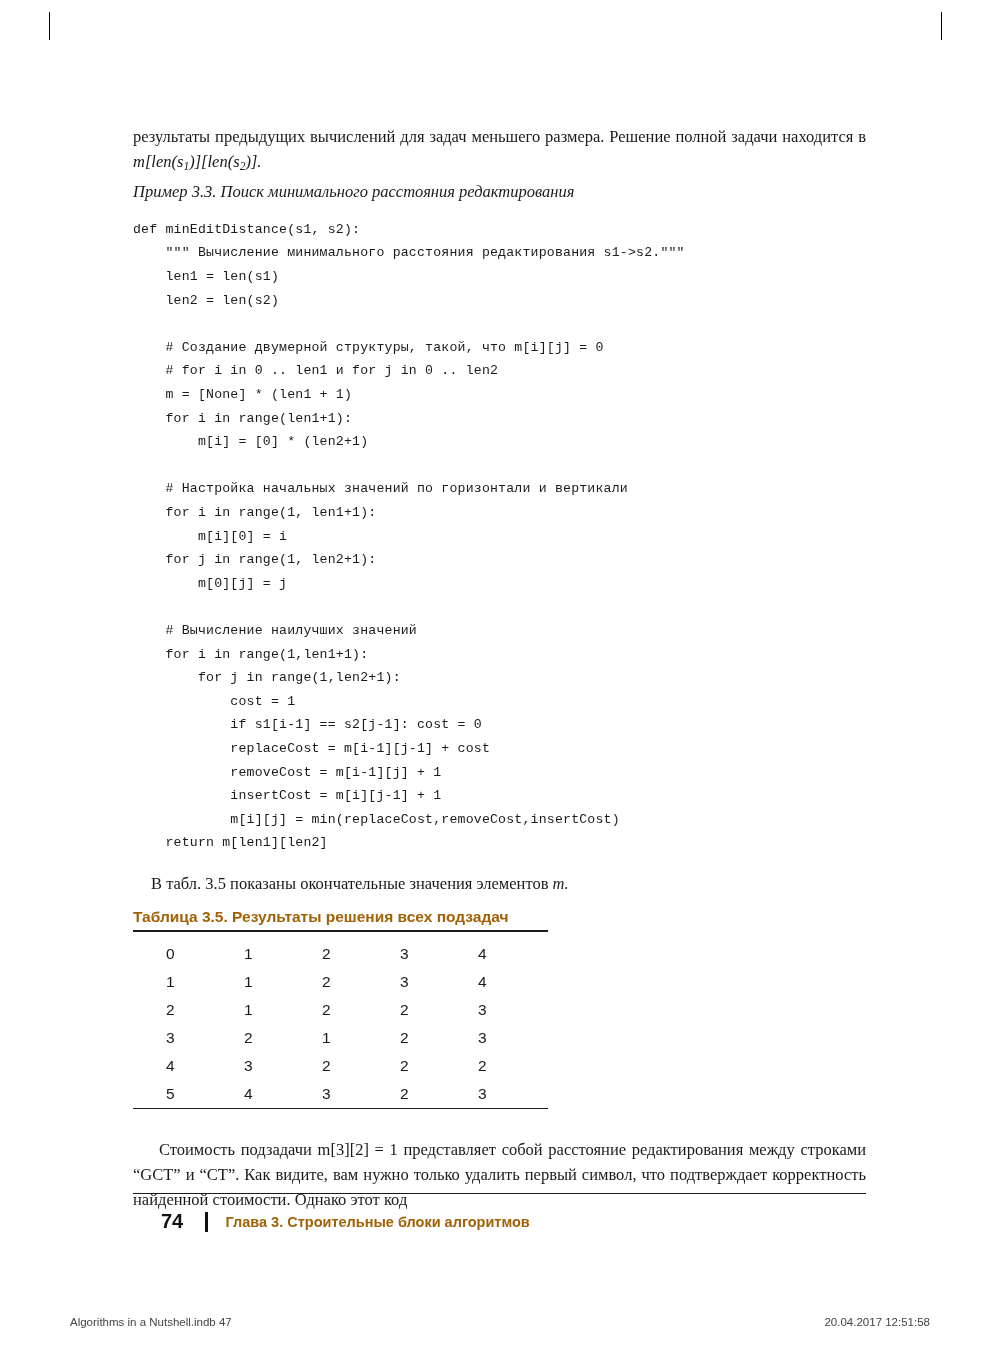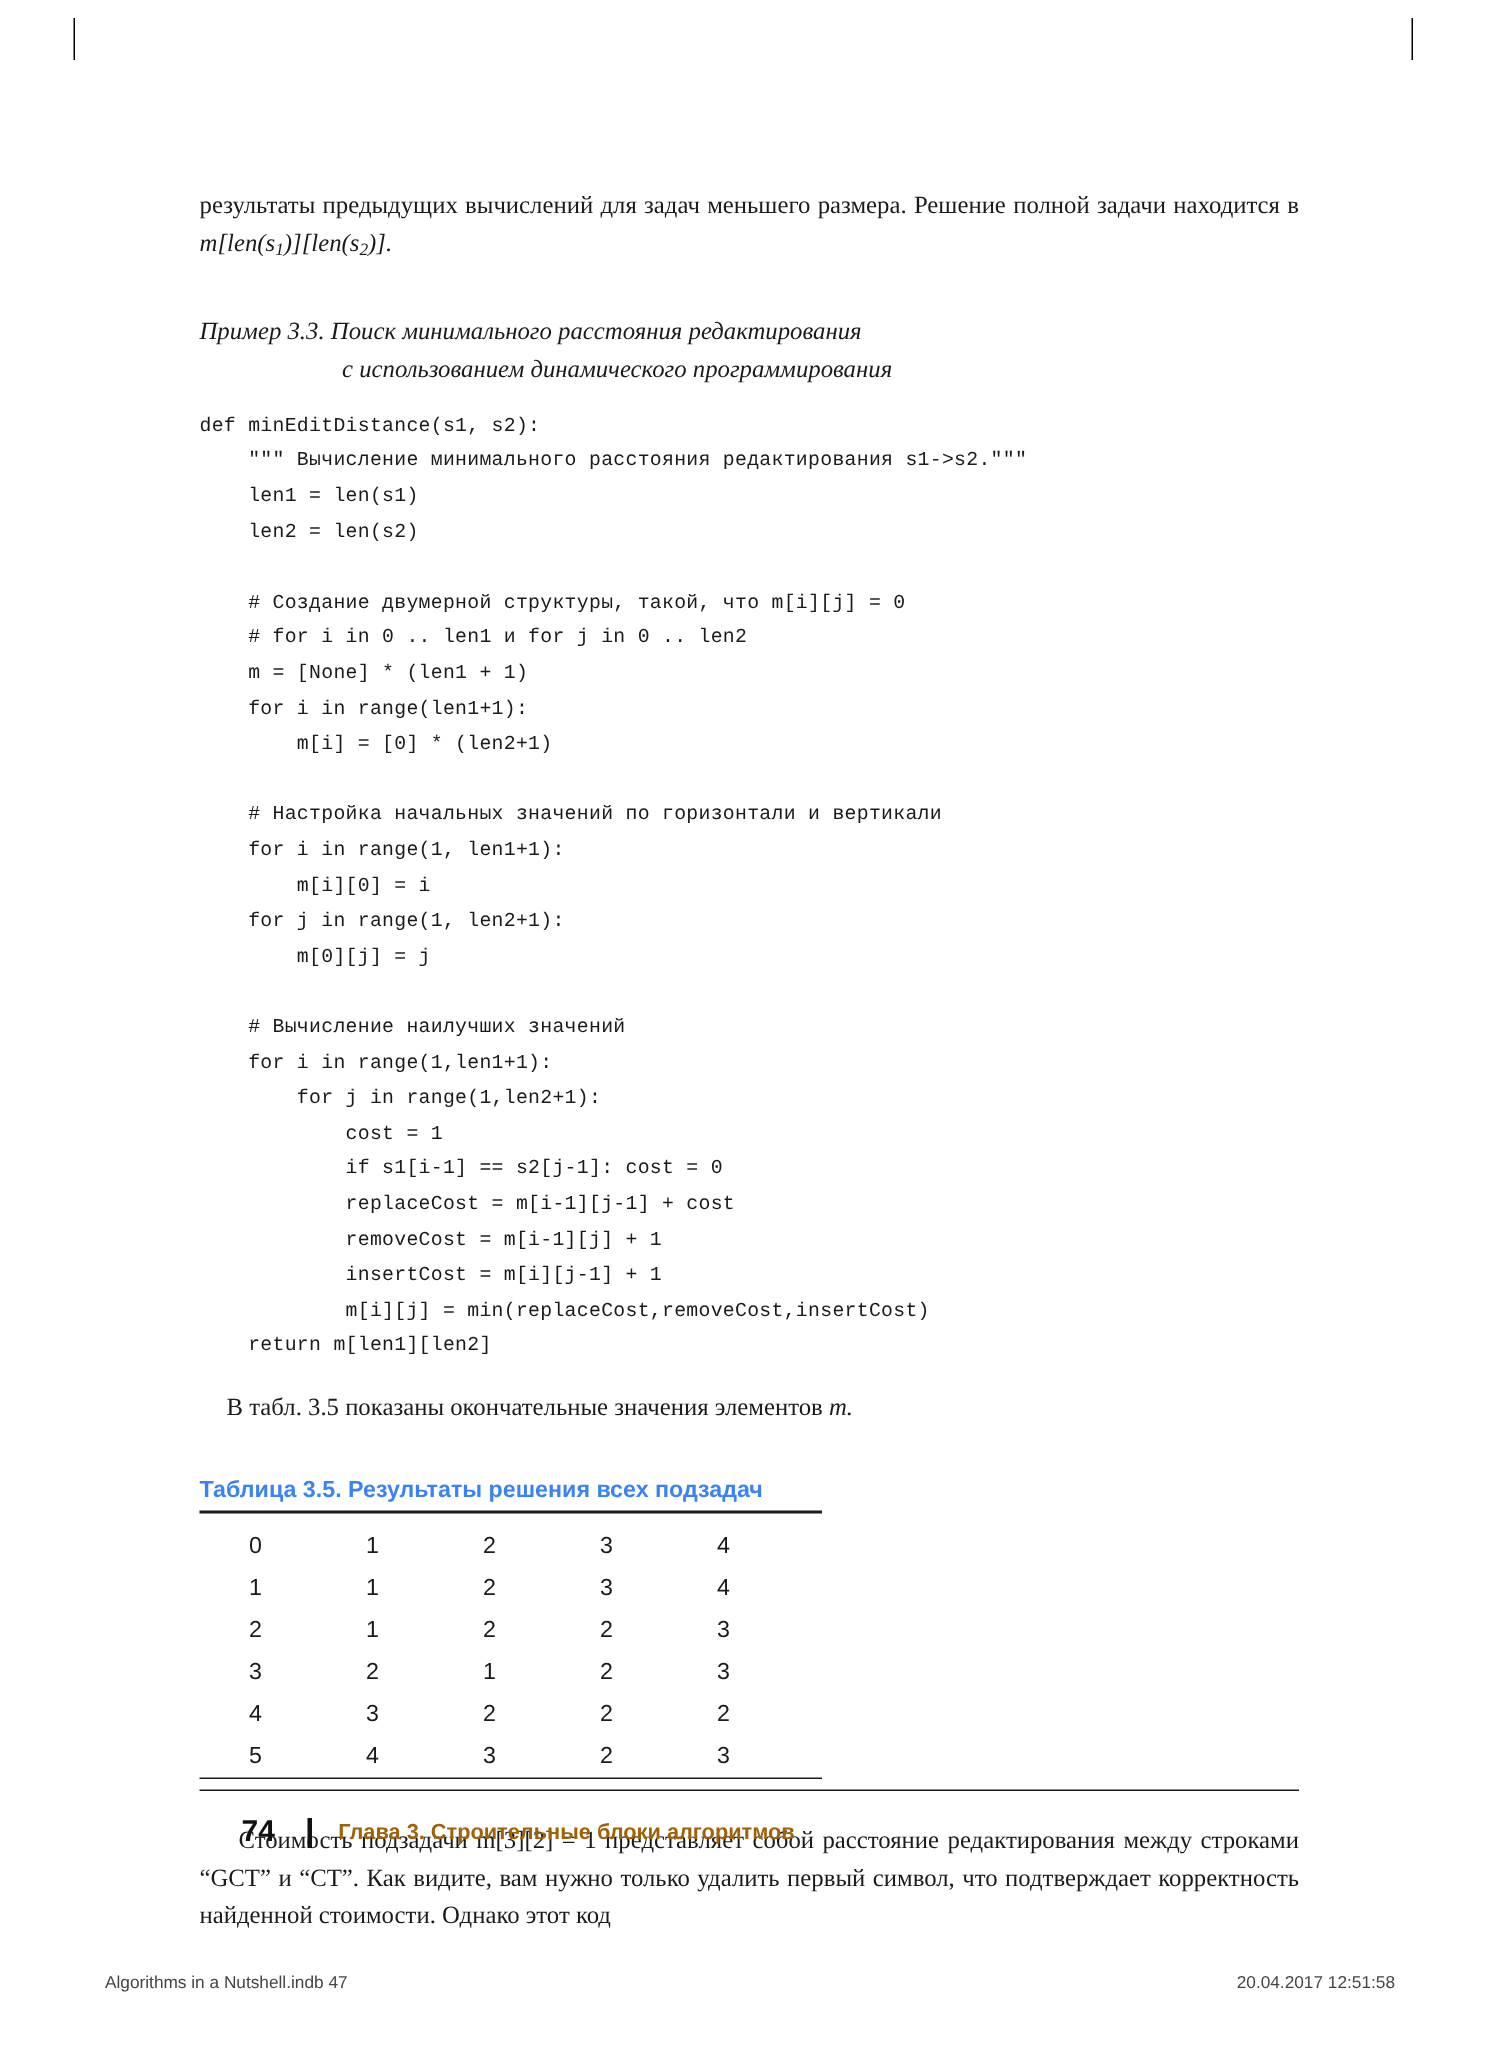--- a/index.html
+++ b/index.html
@@ -44,21 +44,20 @@
     line-height: 25px;
     text-align: justify;
     hyphens: none;
   }
 
   .lead {
     text-indent: 0;
   }
 
   .example-title {
-    margin-top: 28px;
     font-style: italic;
     font-size: 16.5px;
     line-height: 25px;
   }
   .example-title .line2 {
     display: block;
     padding-left: 95px;
   }
 
   pre.code {
@@ -72,25 +71,25 @@
   }
 
   .after-code {
     margin-top: 18px;
     font-size: 16.5px;
     line-height: 25px;
     padding-left: 18px;
   }
 
   .table-caption {
-    margin-top: 35px;
+    margin-top: 12px;
     font-family: "Liberation Sans", sans-serif;
     font-weight: bold;
     font-size: 15.5px;
-    color: #3b82f6;
+    color: #a16207;
   }
 
   table.results {
     margin-top: 6px;
     border-collapse: collapse;
     width: 415px;
     margin-left: 0;
   }
   table.results td {
     font-family: "Liberation Sans", sans-serif;
@@ -180,21 +179,20 @@
 
   <div class="crop-mark crop-tl"></div>
   <div class="crop-mark crop-tr"></div>
 
   <div class="content">
 
     <p class="body-text lead"><span>результаты предыдущих вычислений для задач меньшего размера. Решение полной задачи находится в </span><span class="math-it">m</span><span class="math-it">[len(s</span><sub class="math-it">1</sub><span class="math-it">)][len(s</span><sub class="math-it">2</sub><span class="math-it">)].</span></p>
 
     <div class="example-title">
       <span>Пример 3.3. Поиск минимального расстояния редактирования</span>
-      <span class="line2">с использованием динамического программирования</span>
     </div>
 
     <pre class="code">def minEditDistance(s1, s2):
     """ Вычисление минимального расстояния редактирования s1-&gt;s2."""
     len1 = len(s1)
     len2 = len(s2)
 
     # Создание двумерной структуры, такой, что m[i][j] = 0
     # for i in 0 .. len1 и for j in 0 .. len2
     m = [None] * (len1 + 1)

